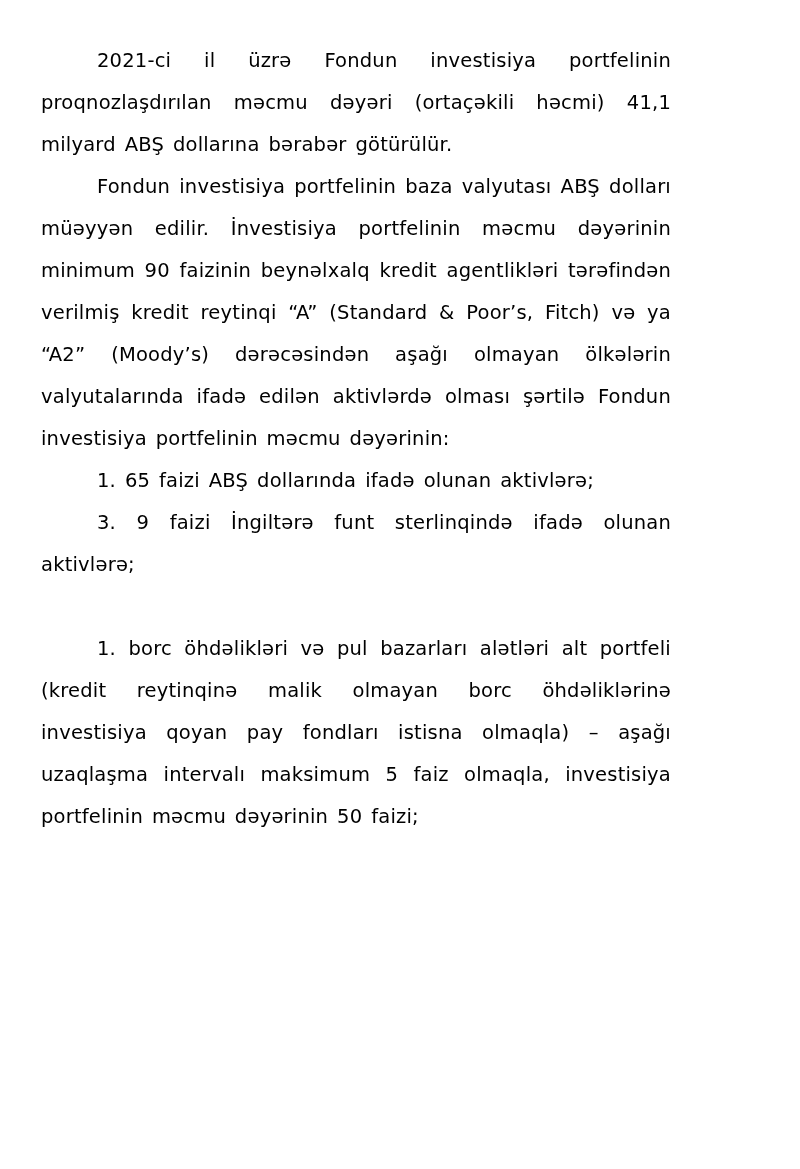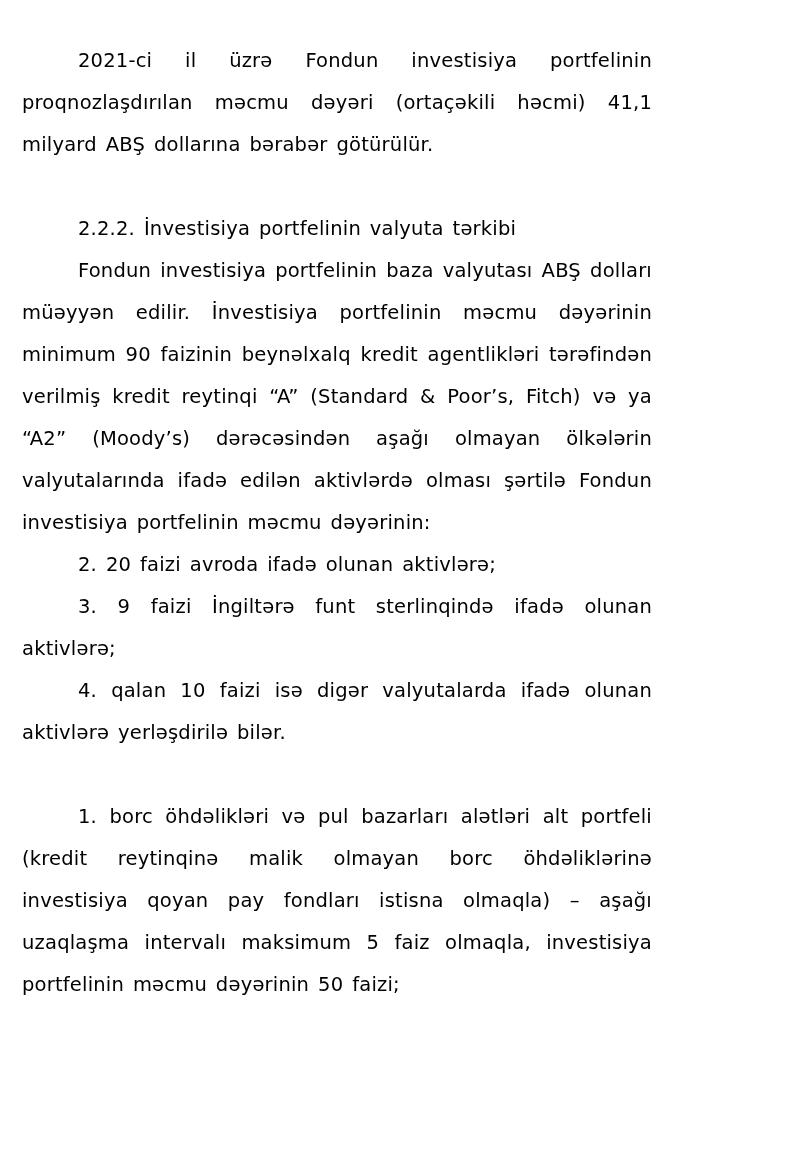--- a/index.html
+++ b/index.html
@@ -9,20 +9,21 @@
     background: #ffffff;
   }
   .page {
     position: relative;
     width: 676px;
     height: 1169px;
     background: #ffffff;
     color: #000000;
     font-family: "DejaVu Sans", "Liberation Sans", sans-serif;
     overflow: hidden;
+    margin-left: 19px;
   }
   .content {
     padding: 40px 24px 0 22px;
   }
   .block {
     margin: 0;
     font-size: 19.5px;
     line-height: 42px;
     font-weight: 400;
     text-align: justify;
@@ -34,20 +35,18 @@
   .block.gap {
     margin-top: 42px;
   }
 </style>
 </head>
 <body>
 
 <div class="page">
   <div class="content" id="doc">
       <p class="block">2021-ci il üzrə Fondun investisiya portfelinin proqnozlaşdırılan məcmu dəyəri (ortaçəkili həcmi) 41,1 milyard ABŞ dollarına bərabər götürülür.</p>
-      <p class="block gap">2.2.2. İnvestisiya portfelinin valyuta tərkibi</p>
       <p class="block">Fondun investisiya portfelinin baza valyutası ABŞ dolları müəyyən edilir. İnvestisiya portfelinin məcmu dəyərinin minimum 90 faizinin beynəlxalq kredit agentlikləri tərəfindən verilmiş kredit reytinqi “A” (Standard &amp; Poor’s, Fitch) və ya “A2” (Moody’s) dərəcəsindən aşağı olmayan ölkələrin valyutalarında ifadə edilən aktivlərdə olması şərtilə Fondun investisiya portfelinin məcmu dəyərinin:</p>
-      <p class="block">2. 20 faizi avroda ifadə olunan aktivlərə;</p>
+      <p class="block">1. 65 faizi ABŞ dollarında ifadə olunan aktivlərə;</p>
       <p class="block">3. 9 faizi İngiltərə funt sterlinqində ifadə olunan aktivlərə;</p>
-      <p class="block">4. qalan 10 faizi isə digər valyutalarda ifadə olunan aktivlərə yerləşdirilə bilər.</p>
       <p class="block gap">1. borc öhdəlikləri və pul bazarları alətləri alt portfeli (kredit reytinqinə malik olmayan borc öhdəliklərinə investisiya qoyan pay fondları istisna olmaqla) – aşağı uzaqlaşma intervalı maksimum 5 faiz olmaqla, investisiya portfelinin məcmu dəyərinin 50 faizi;</p>
     </div>
 </div>
 
 </body></html>

